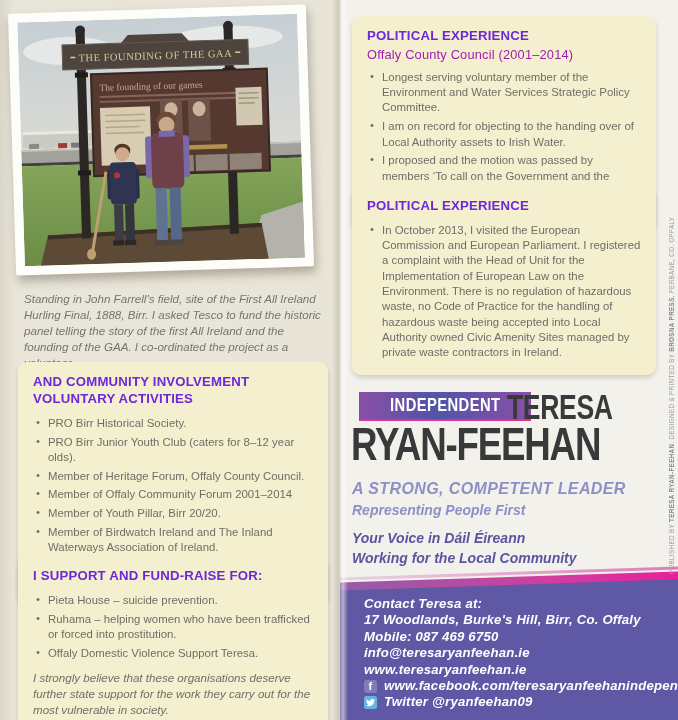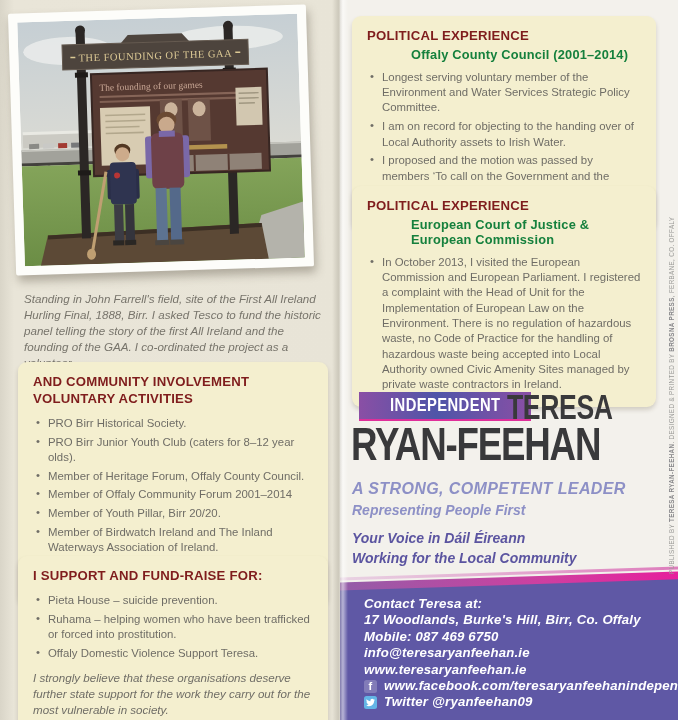--- a/index.html
+++ b/index.html
@@ -13,22 +13,22 @@
   .crease{position:absolute;left:332px;top:0;width:16px;height:720px;z-index:6;
     background:linear-gradient(90deg,rgba(110,105,90,0),rgba(110,105,90,.22) 40%,rgba(255,255,255,.55) 68%,rgba(110,105,90,0));pointer-events:none;}
   .photo-frame{position:absolute;left:12px;top:9px;width:298px;height:262px;
     background:#fdfdfa;padding:9px;box-sizing:border-box;border-radius:2px;
     transform:rotate(-1.8deg);box-shadow:2px 6px 10px rgba(70,60,45,.35);}
   .photo-frame svg{display:block;width:100%;height:100%;}
   .caption{position:absolute;left:24px;top:291px;width:303px;
     font-size:11.6px;font-style:italic;color:#77746b;line-height:1.37;}
   .box{position:absolute;background:#f4efcf;border-radius:9px;
     box-shadow:0 3px 4px rgba(95,85,60,.22);padding:12px 15px 11px;box-sizing:border-box;}
-  .box-title{font-size:13.2px;font-weight:bold;color:#7f1d1d;letter-spacing:.2px;line-height:1.28;}
-  .box-subtitle{font-size:12.8px;font-weight:bold;color:#15803d;letter-spacing:.2px;margin-top:2px;margin-left:44px;}
+  .box-title{font-size:13.2px;font-weight:bold;color:#6d28d9;letter-spacing:.2px;line-height:1.28;}
+  .box-subtitle{font-size:12.8px;font-weight:normal;color:#a21caf;letter-spacing:.2px;margin-top:2px;}
   .blist{list-style:none;margin:8px 0 0;padding:0;}
   .blist li{position:relative;padding-left:15px;font-size:11.4px;color:#6f6d66;
     line-height:1.34;margin-bottom:3.5px;}
   .blist li::before{content:"•";position:absolute;left:3px;top:-1px;color:#6f6d66;}
   .vol-box{left:18px;top:362px;width:310px;}
   .sup-box{left:18px;top:556px;width:310px;min-height:144px;}
   .sup-note{font-size:11.6px;font-style:italic;color:#6f6d66;line-height:1.38;margin-top:9px;}
   
   .right-page{position:absolute;left:340px;top:0;width:338px;height:720px;background:#f3f1ec;}
   .exp1{left:352px;top:16px;width:304px;}
@@ -213,21 +213,20 @@
     <ul class="blist">
 
     <li>Longest serving voluntary member of the Environment and Water Services Strategic Policy Committee.</li>
         <li>I am on record for objecting to the handing over of Local Authority assets to Irish Water.</li>
         <li>I proposed and the motion was passed by members ‘To call on the Government and the Constitutional Convention to protect the environment in the Constitution’.</li>
       </ul>
   </div>
 
   <div class="box exp2">
     <div class="box-title">POLITICAL EXPERIENCE</div>
-    <div class="box-subtitle">European Court of Justice &amp; European Commission</div>
     <ul class="blist">
 
     <li>In October 2013, I visited the European Commission and European Parliament. I registered a complaint with the Head of Unit for the Implementation of European Law on the Environment. There is no regulation of hazardous waste, no Code of Practice for the handling of hazardous waste being accepted into Local Authority owned Civic Amenity Sites managed by private waste contractors in Ireland.</li>
       </ul>
   </div>
 
   <div class="badge" style="background:linear-gradient(90deg,#8a4fa5,#4f55a8 45%,#8a4fa5);">
     <span>INDEPENDENT</span>
   </div>
   <div class="first-name">TERESA</div>

